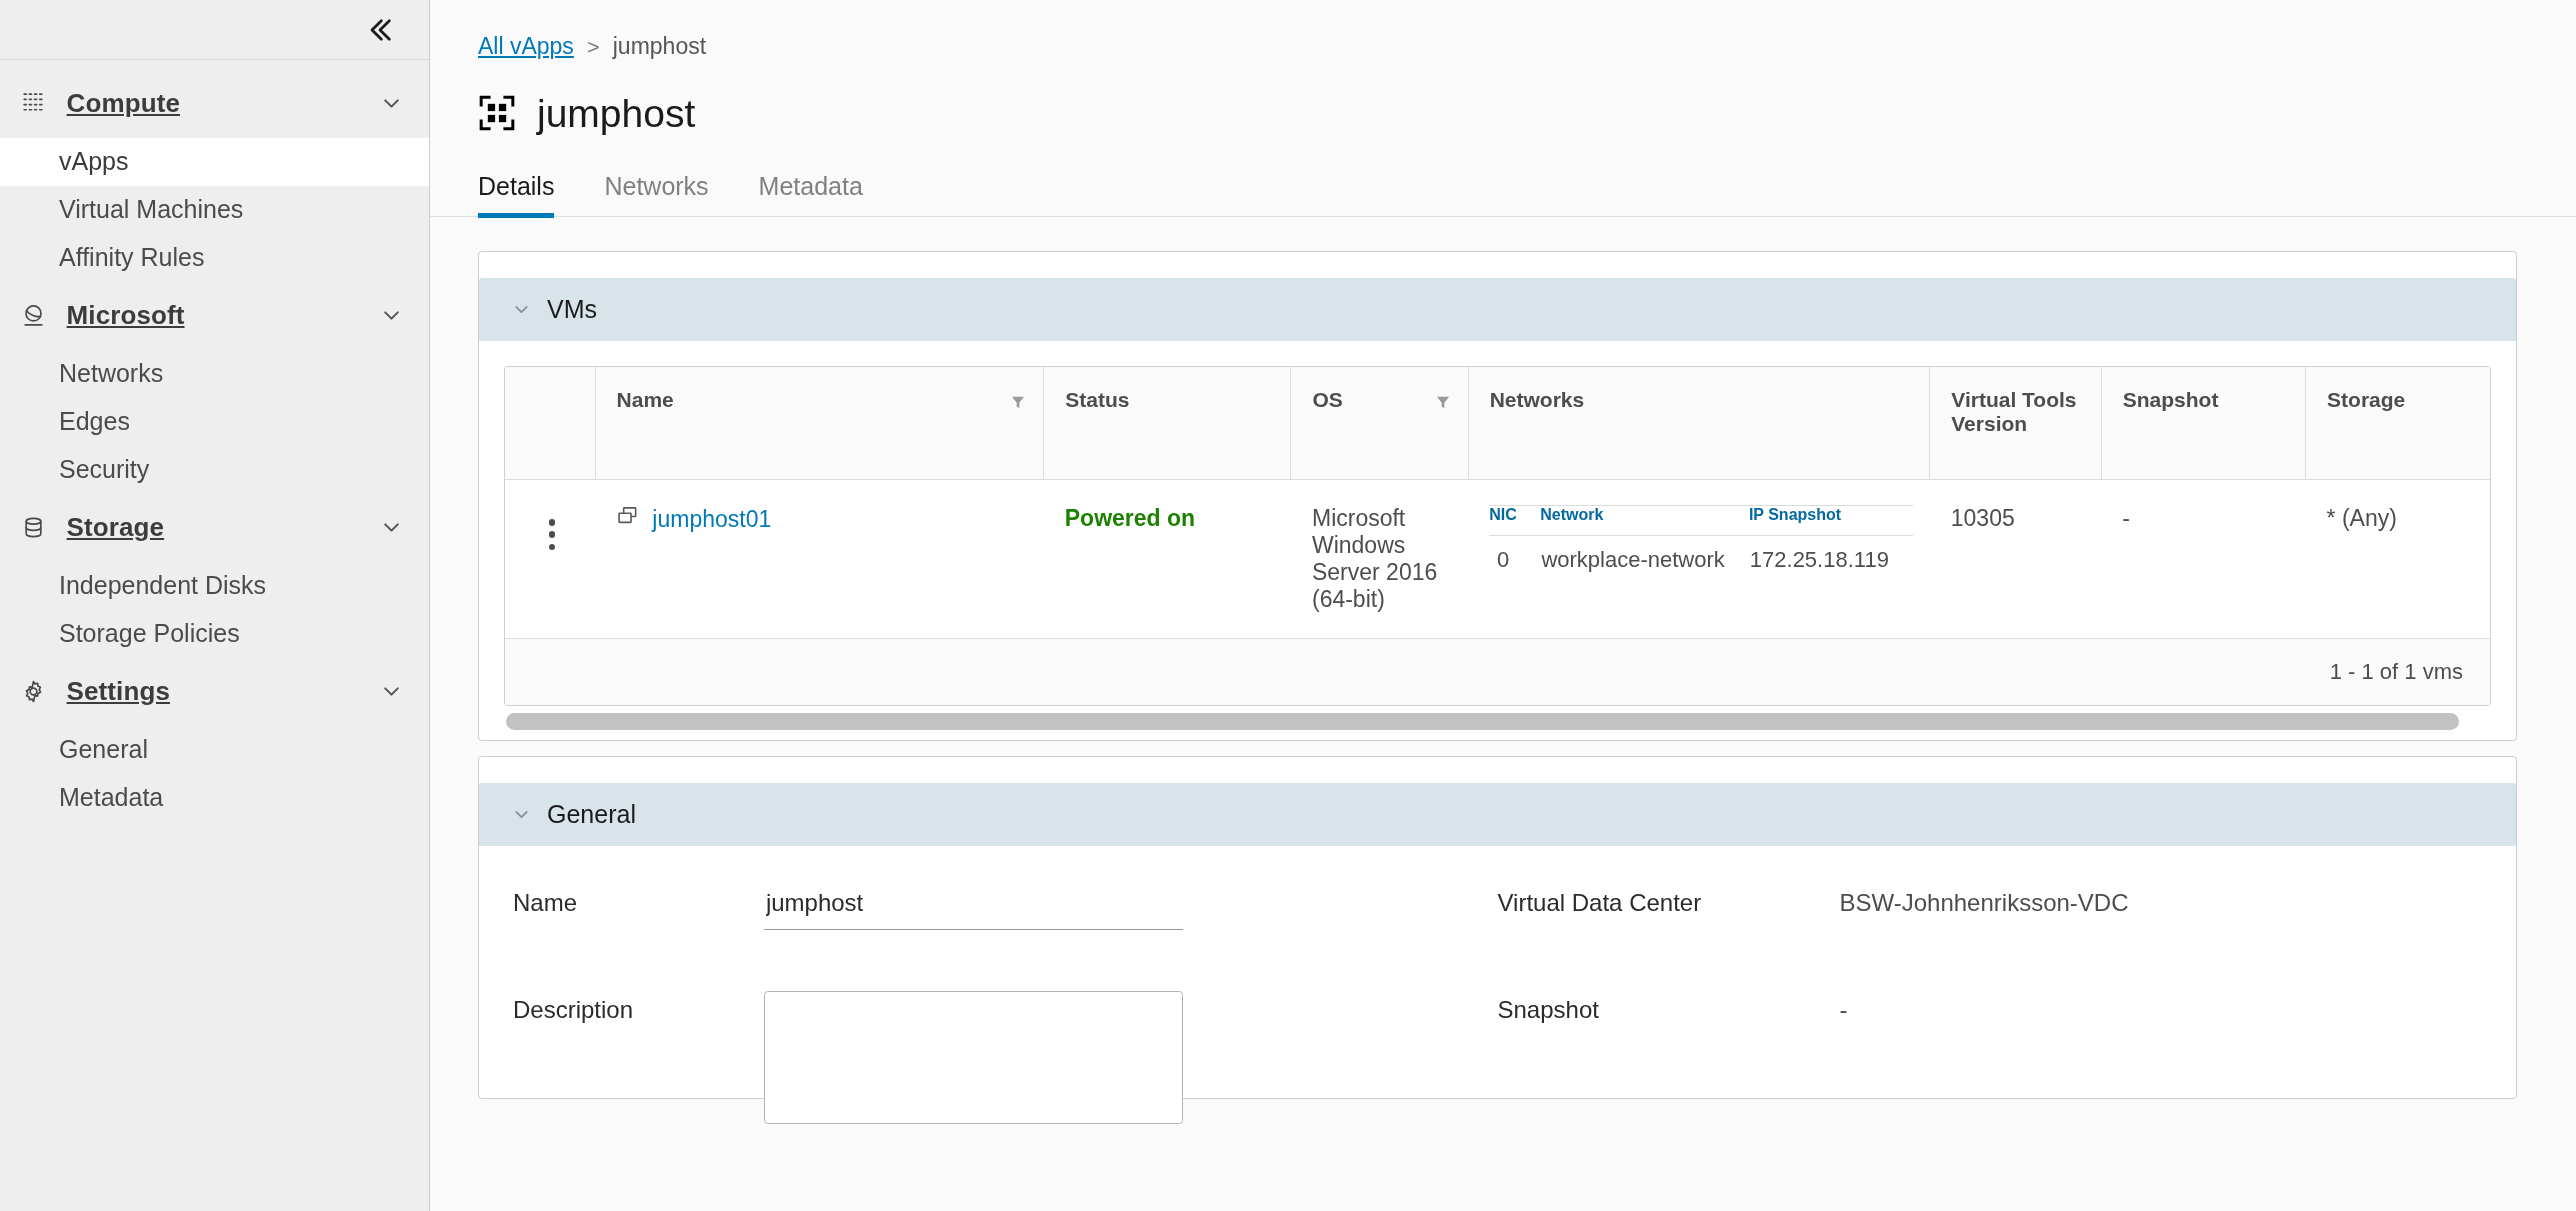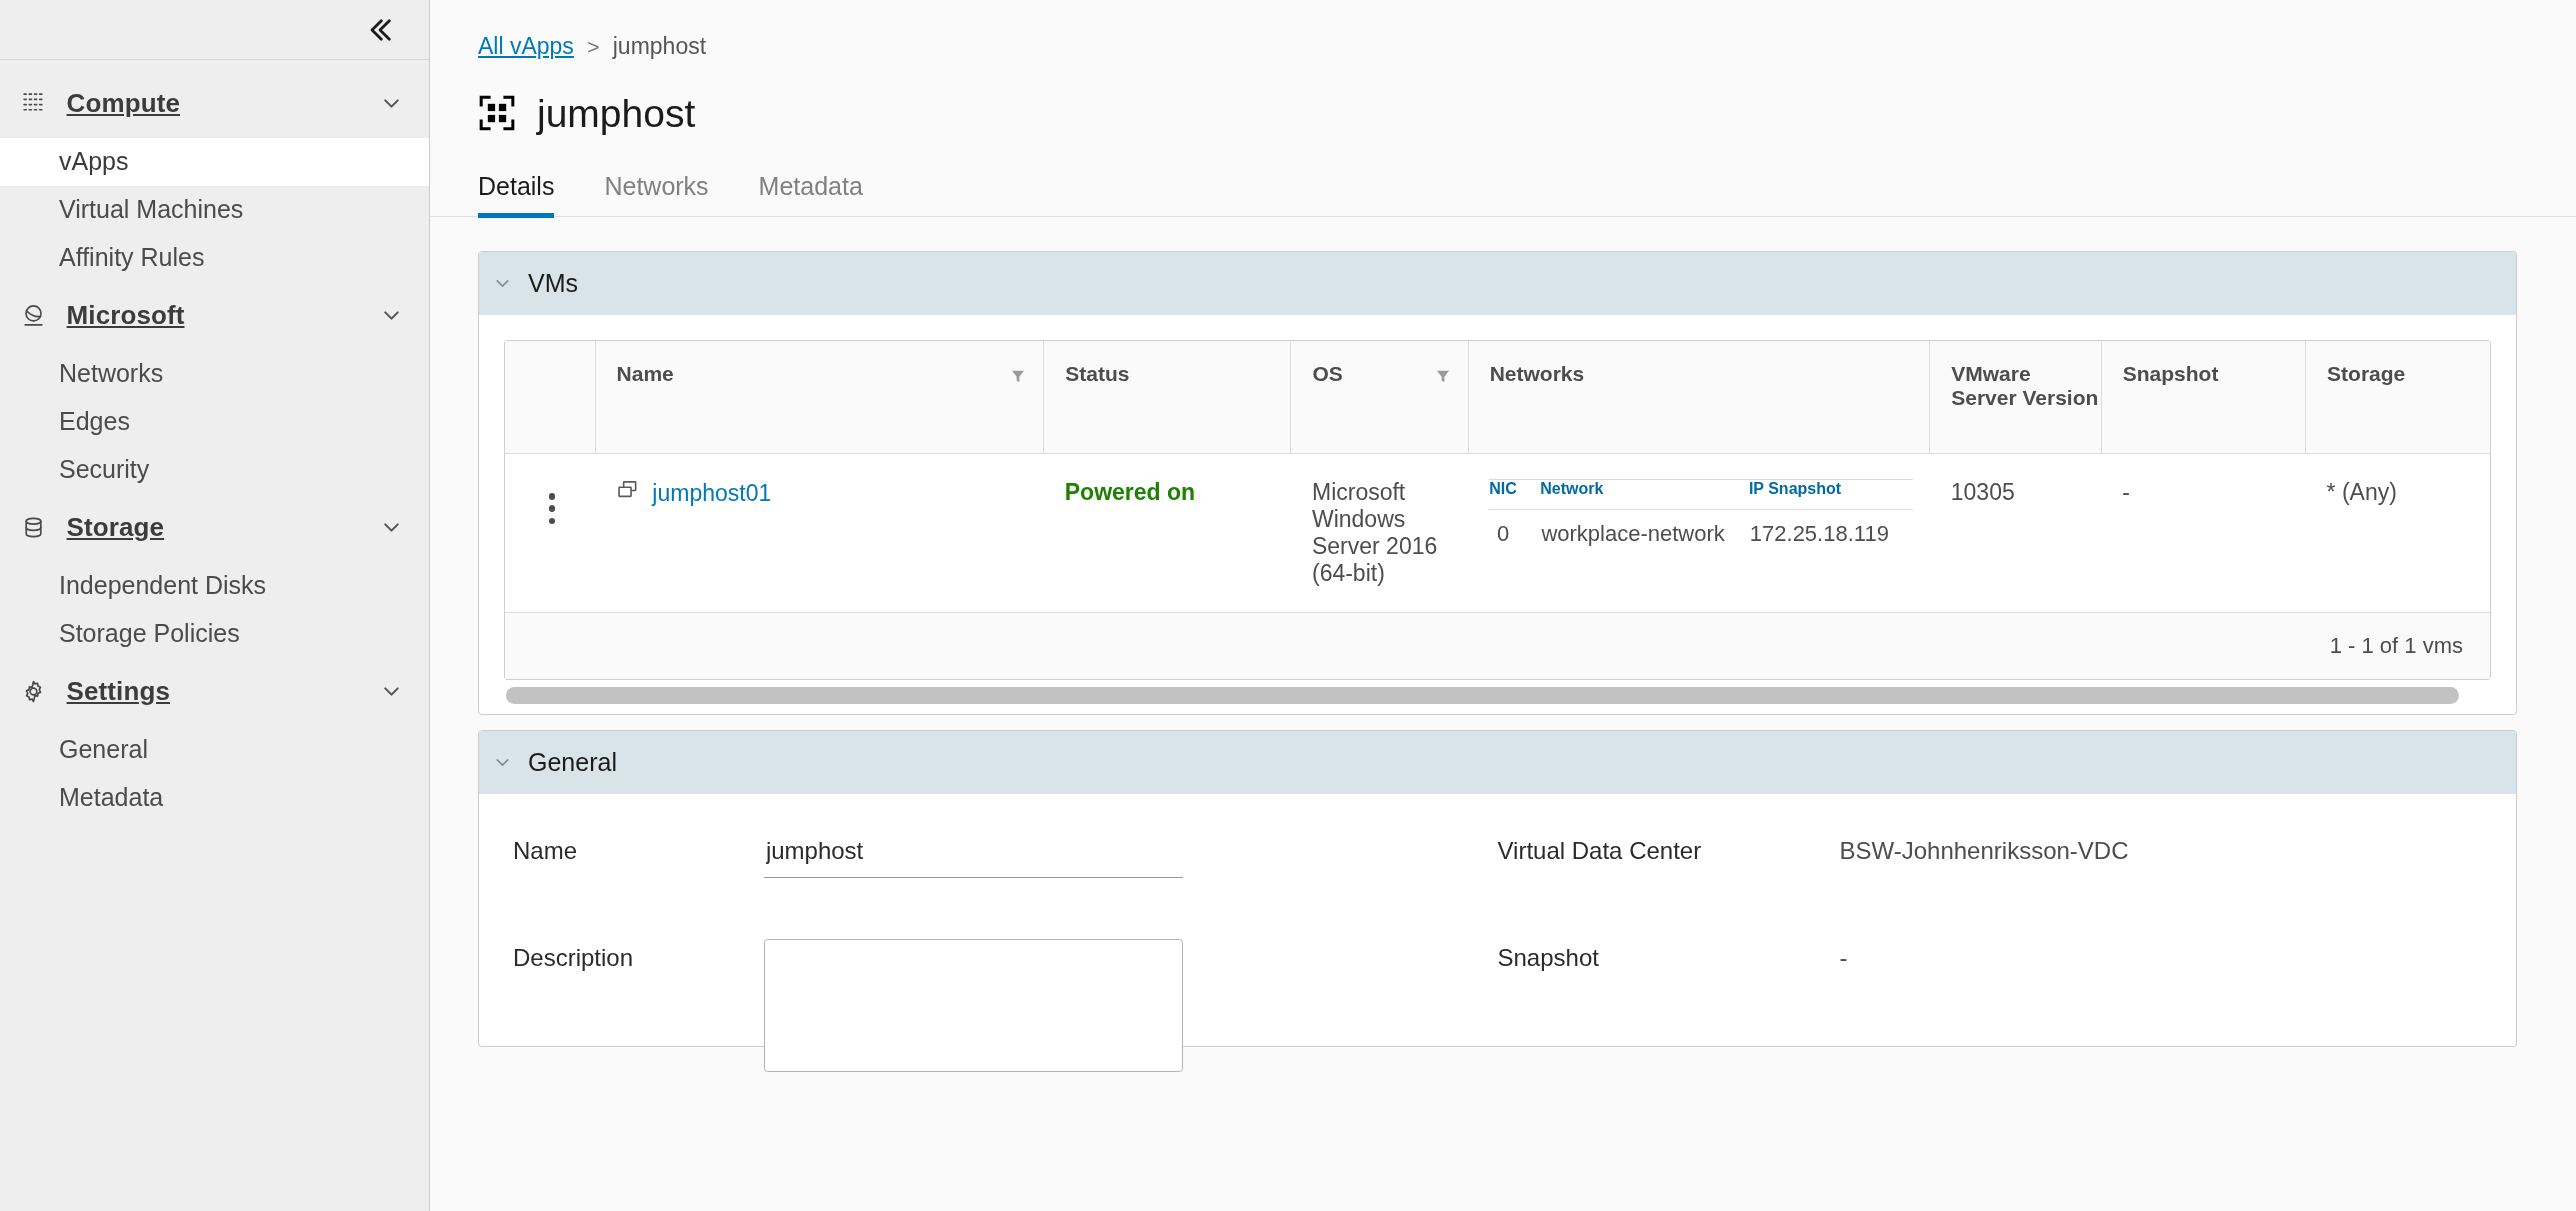--- a/index.html
+++ b/index.html
@@ -120,23 +120,24 @@
   .card {
     background: #ffffff;
     border: 1px solid #cccccc;
     border-radius: 3.8px;
     margin-bottom: 15px;
   }
   .card-header {
     background: #d9e4ea;
     height: 63px;
     display: flex; align-items: center;
-    padding-left: 13px;
+    padding-left: 32px;
     border-radius: 2.9px 2.9px 0 0;
     cursor: pointer;
+    margin-top: 26px;
   }
   .card-header .chev-sm { margin-right: 15px; display: flex; align-items: center; color: #80909a; }
   .card-title { font-size: 25px; color: #1b1b1b; font-weight: normal; }
   .card-body { padding: 25px 25px 0 25px; }
 
   
   .grid-wrap { border: 1px solid #cfcfcf; border-radius: 2.9px; background: #fafafa; }
   table.grid { width: 100%; border-collapse: collapse; table-layout: fixed; }
   table.grid th {
     font-size: 21px; color: #4d4d4d; font-weight: bold;
@@ -422,21 +423,21 @@
                         <svg width="16" height="16" viewBox="0 0 24 24" fill="#9a9a9a">
                             <polygon points="3,4 21,4 14,13 14,21 10,19 10,13"></polygon>
                           </svg>
                       </span>
                     </div>
                   </th>
                   <th>
                     <span>Networks</span>
                   </th>
                   <th>
-                    <span>VMware Server Version</span>
+                    <span>Virtual Tools Version</span>
                   </th>
                   <th>
                     <span>Snapshot</span>
                   </th>
                   <th>
                     <span>Storage</span>
                   </th>
                 </tr>
               </thead>
               <tbody>

